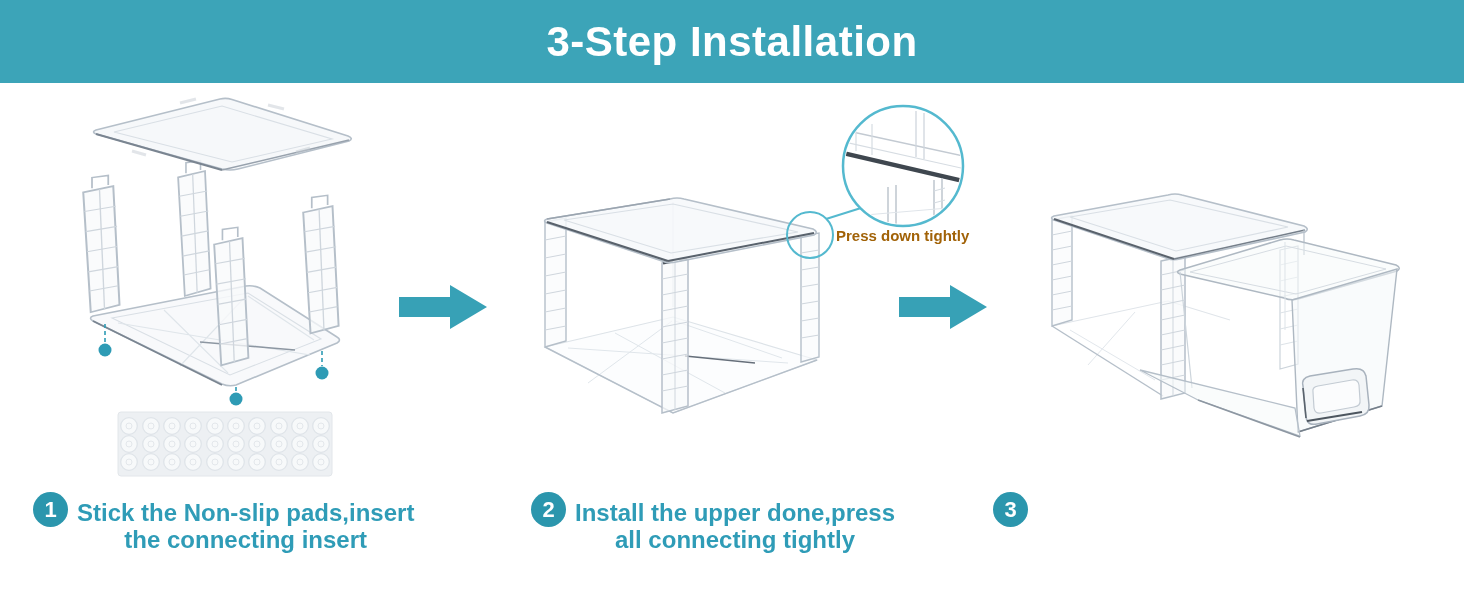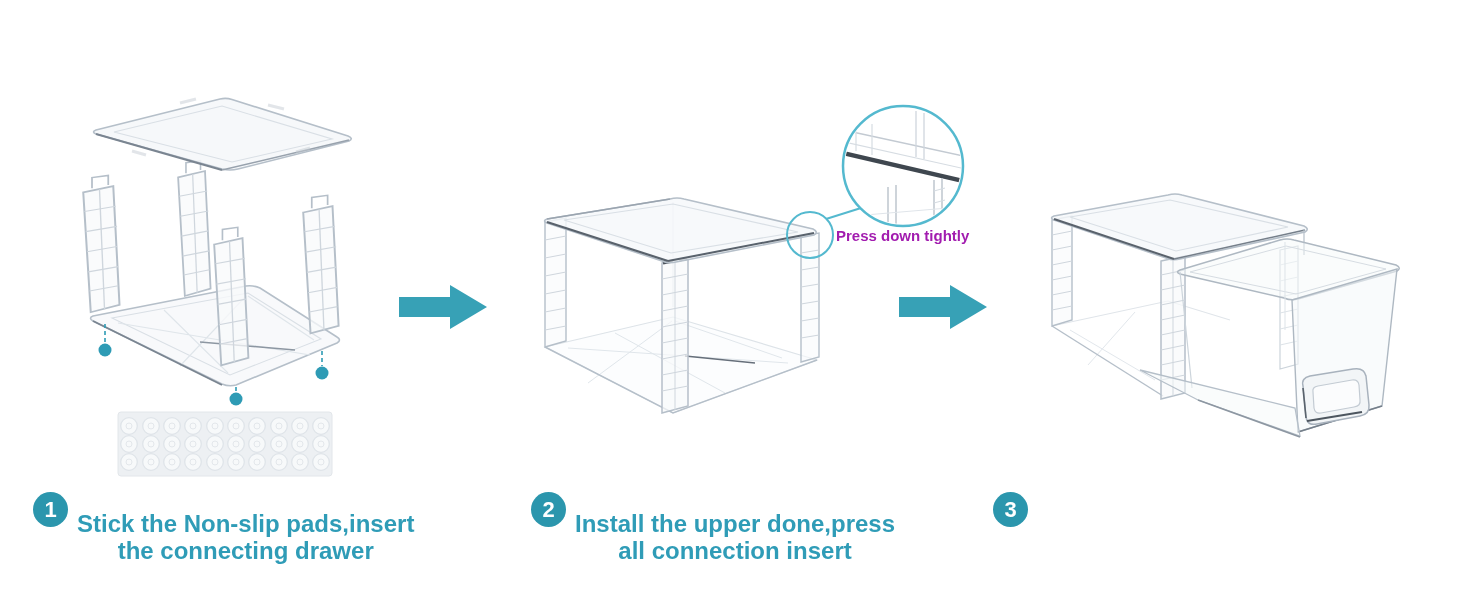--- a/index.html
+++ b/index.html
@@ -9,46 +9,49 @@
   }
   .banner{
     position:absolute;left:0;top:0;width:1464px;height:83px;background:#3CA4B8;
     display:flex;align-items:center;justify-content:center;
   }
   .banner h1{
     margin:0;color:#ffffff;font-size:42px;font-weight:700;letter-spacing:0.5px;
   }
   .illu{position:absolute;}
   .callout-label{
-    position:absolute;left:836px;top:227px;font-size:15px;font-weight:700;color:#a21caf;
+    position:absolute;left:836px;top:227px;font-size:15px;font-weight:700;color:#a16207;
     white-space:nowrap;
     text-align:center;
   }
   .caption{
     position:absolute;top:490px;display:flex;gap:9px;align-items:flex-start;
     color:#2F9CB7;font-weight:700;font-size:24px;line-height:27px;
   }
   .badge{
     width:35px;height:35px;border-radius:50%;background:#2B96AD;color:#fff;
     font-size:22px;display:flex;align-items:center;justify-content:center;
     flex:0 0 auto;margin-top:2px;
   }
-  .cap-text{text-align:center;white-space:nowrap;margin-top:20px;}
+  .cap-text{text-align:center;white-space:nowrap;margin-top:9px;}
   .cap1{left:33px;}
   .cap2{left:531px;}
   .cap3{left:993px;}
   .arrow{position:absolute;top:281px;}
   .arrow.a1{left:399px;}
   .arrow.a2{left:899px;}
 </style>
 </head>
 <body>
 
 <div class="canvas">
 
+  <header class="banner">
+    <h1>3-Step Installation</h1>
+  </header>
 
   <svg class="illu" style="left:60px;top:90px" width="340" height="400" viewBox="0 0 340 400" xmlns="http://www.w3.org/2000/svg">
     <defs>
       <g id="pad">
         <circle r="8.3" fill="#f7f9fa" stroke="#dfe4e9" stroke-width="1.3"></circle>
         <circle r="3" fill="none" stroke="#e3e7eb" stroke-width="1"></circle>
       </g>
       <g id="lad">
         <path d="M8,3 L8,-7 L21,-9 L21,0" fill="none" stroke="#b5bfc9" stroke-width="1.4"></path>
         <path d="M1,7 L25,1 L30,113 L7,120 Z" fill="#f8fafb" fill-opacity="0.75" stroke="#b5bfc9" stroke-width="1.6"></path>
@@ -225,29 +228,29 @@
         <path d="M277,241 L332,232" stroke="#4d565f" stroke-width="2.2"></path>
         <path d="M273,208 L276,238" stroke="#59626c" stroke-width="1.6"></path>
       </g>
     </g>
   </svg>
 
   <div class="caption cap1">
     <div class="badge">1</div>
     <div class="cap-text">
       <div>Stick the Non-slip pads,insert</div>
-      <div>the connecting drawer</div>
+      <div>the connecting insert</div>
     </div>
   </div>
 
   <div class="caption cap2">
     <div class="badge">2</div>
     <div class="cap-text">
       <div>Install the upper done,press</div>
-      <div>all connection insert</div>
+      <div>all connecting tightly</div>
     </div>
   </div>
 
   <div class="caption cap3">
     <div class="badge">3</div>
   </div>
 
 </div>
 
 </body></html>

